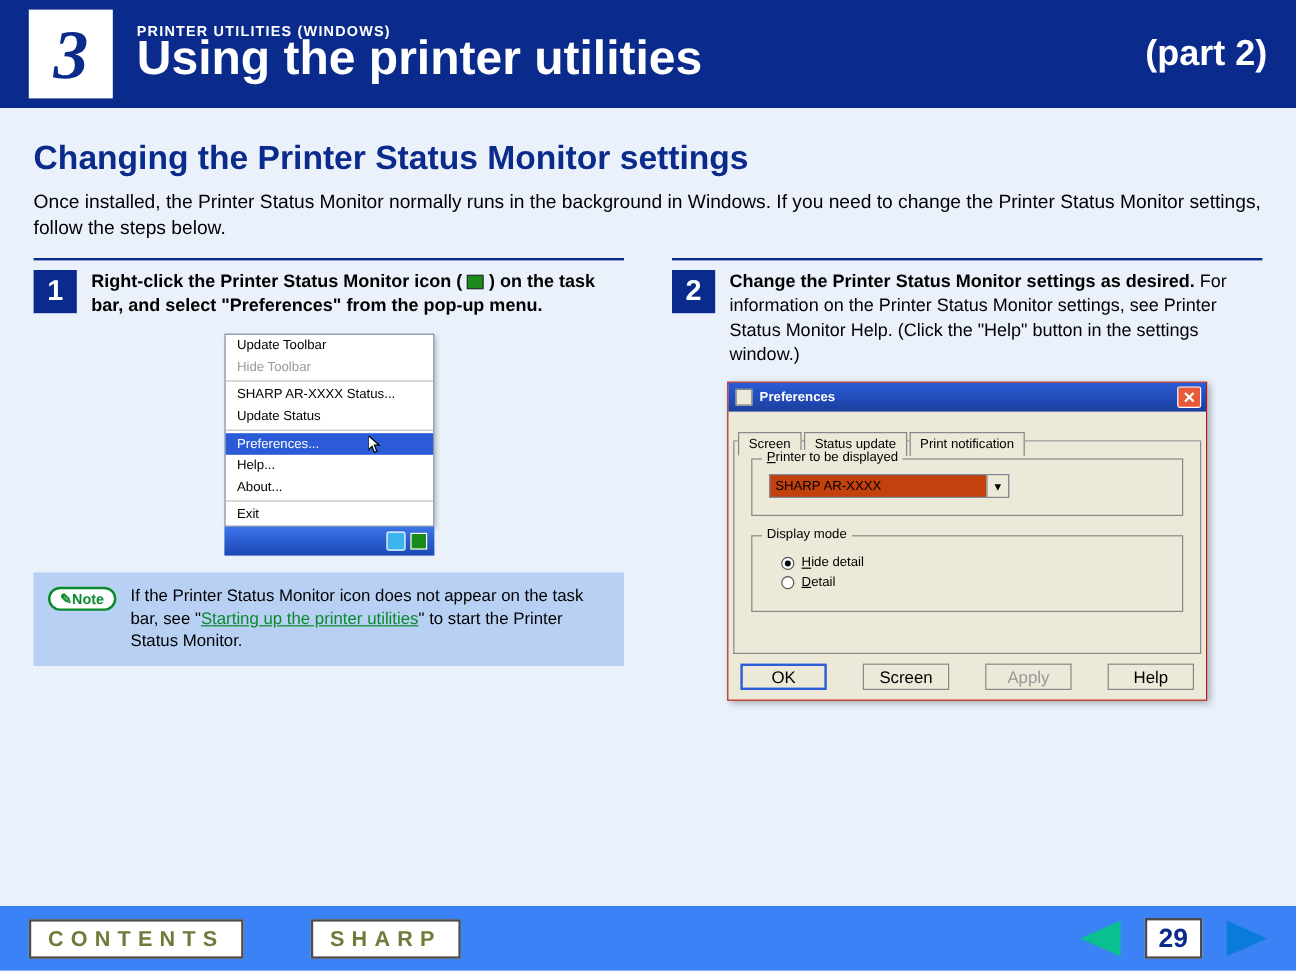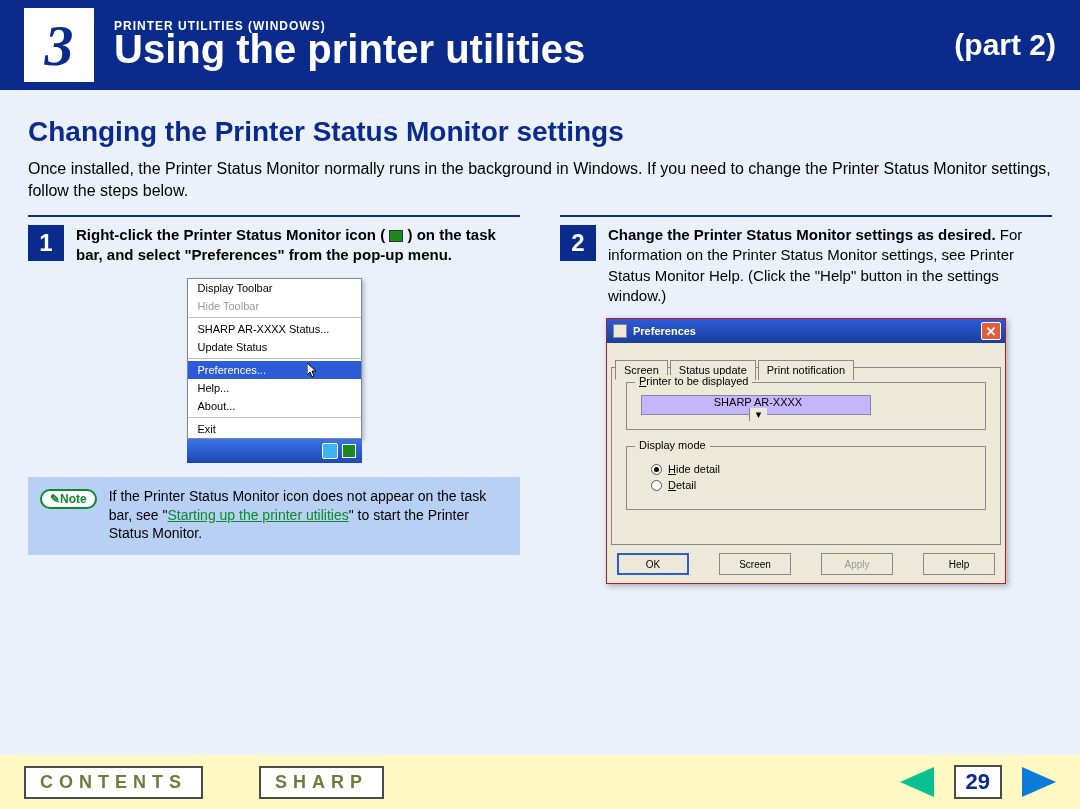--- a/index.html
+++ b/index.html
@@ -221,28 +221,27 @@
   }
   .fieldset .legend {
     position: absolute;
     top: -8px; left: 8px;
     background: #ece9d8;
     padding: 0 4px;
     font-size: 11px;
   }
   .combo {
     display: flex;
-    width: 230px;
+    width: 200px;
     height: 20px;
     border: 1px solid #7b8aa0;
-    background: #c4b5fd;
+    background: #c2410c;
     align-items: center;
     justify-content: space-between;
     padding-left: 4px;
-    flex-direction: column;
   }
   .combo .arrow {
     width: 18px; height: 100%;
     background: #ece9d8;
     border-left: 1px solid #888;
     display: flex;
     align-items: center;
     justify-content: center;
   }
   .radio-row { display: flex; align-items: center; gap: 6px; margin: 4px 0 4px 10px; }
@@ -255,33 +254,33 @@
   .dlg-buttons {
     display: flex;
     justify-content: center;
     gap: 30px;
     margin-top: 8px;
   }
   .dlg-btn {
     width: 72px; height: 22px;
     background: #ece9d8;
     border: 1px solid #888;
-    font-size: 10px;
+    font-size: 14px;
     display: flex;
     align-items: center;
     justify-content: center;
   }
   .dlg-btn.default { border: 2px solid #2b5bd7; }
   .dlg-btn.disabled { color: #999; }
   
   .footer {
     position: absolute;
     left: 0; right: 0; bottom: 0;
     height: 54px;
-    background: #fef9c3;
+    background: #3b82f6;
     display: flex;
     align-items: center;
     padding: 12px 24px;
     gap: 56px;
   }
   .footer-btn {
     background: #fff;
     border: 2px solid #4b4b4b;
     color: #6d7c3a;
     font-weight: bold;
@@ -334,21 +333,21 @@
         <div class="step-text">
           <b><span>Right-click the Printer Status Monitor icon (</span>
           <span class="inline-icon"></span>
           <span>) on the task bar, and select "Preferences" from the pop-up menu.</span></b>
         </div>
       </div>
 
       <div class="screenshot-wrap">
         <div>
           <div class="ctxmenu">
-            <div class="item">Display Toolbar</div>
+            <div class="item">Update Toolbar</div>
             <div class="item disabled">Hide Toolbar</div>
             <div class="sep"></div>
             <div class="item">SHARP AR-XXXX Status...</div>
             <div class="item">Update Status</div>
             <div class="sep"></div>
             <div class="item sel cursor-svg">
               <span>Preferences...</span>
               <svg width="14" height="16" style="position:absolute; right:40px; top:2px;" viewBox="0 0 14 16">
                   <path d="M0 0 L0 12 L3 9 L5 14 L7 13 L5 8 L9 8 Z" fill="#fff" stroke="#000" stroke-width="1"></path>
                 </svg>

